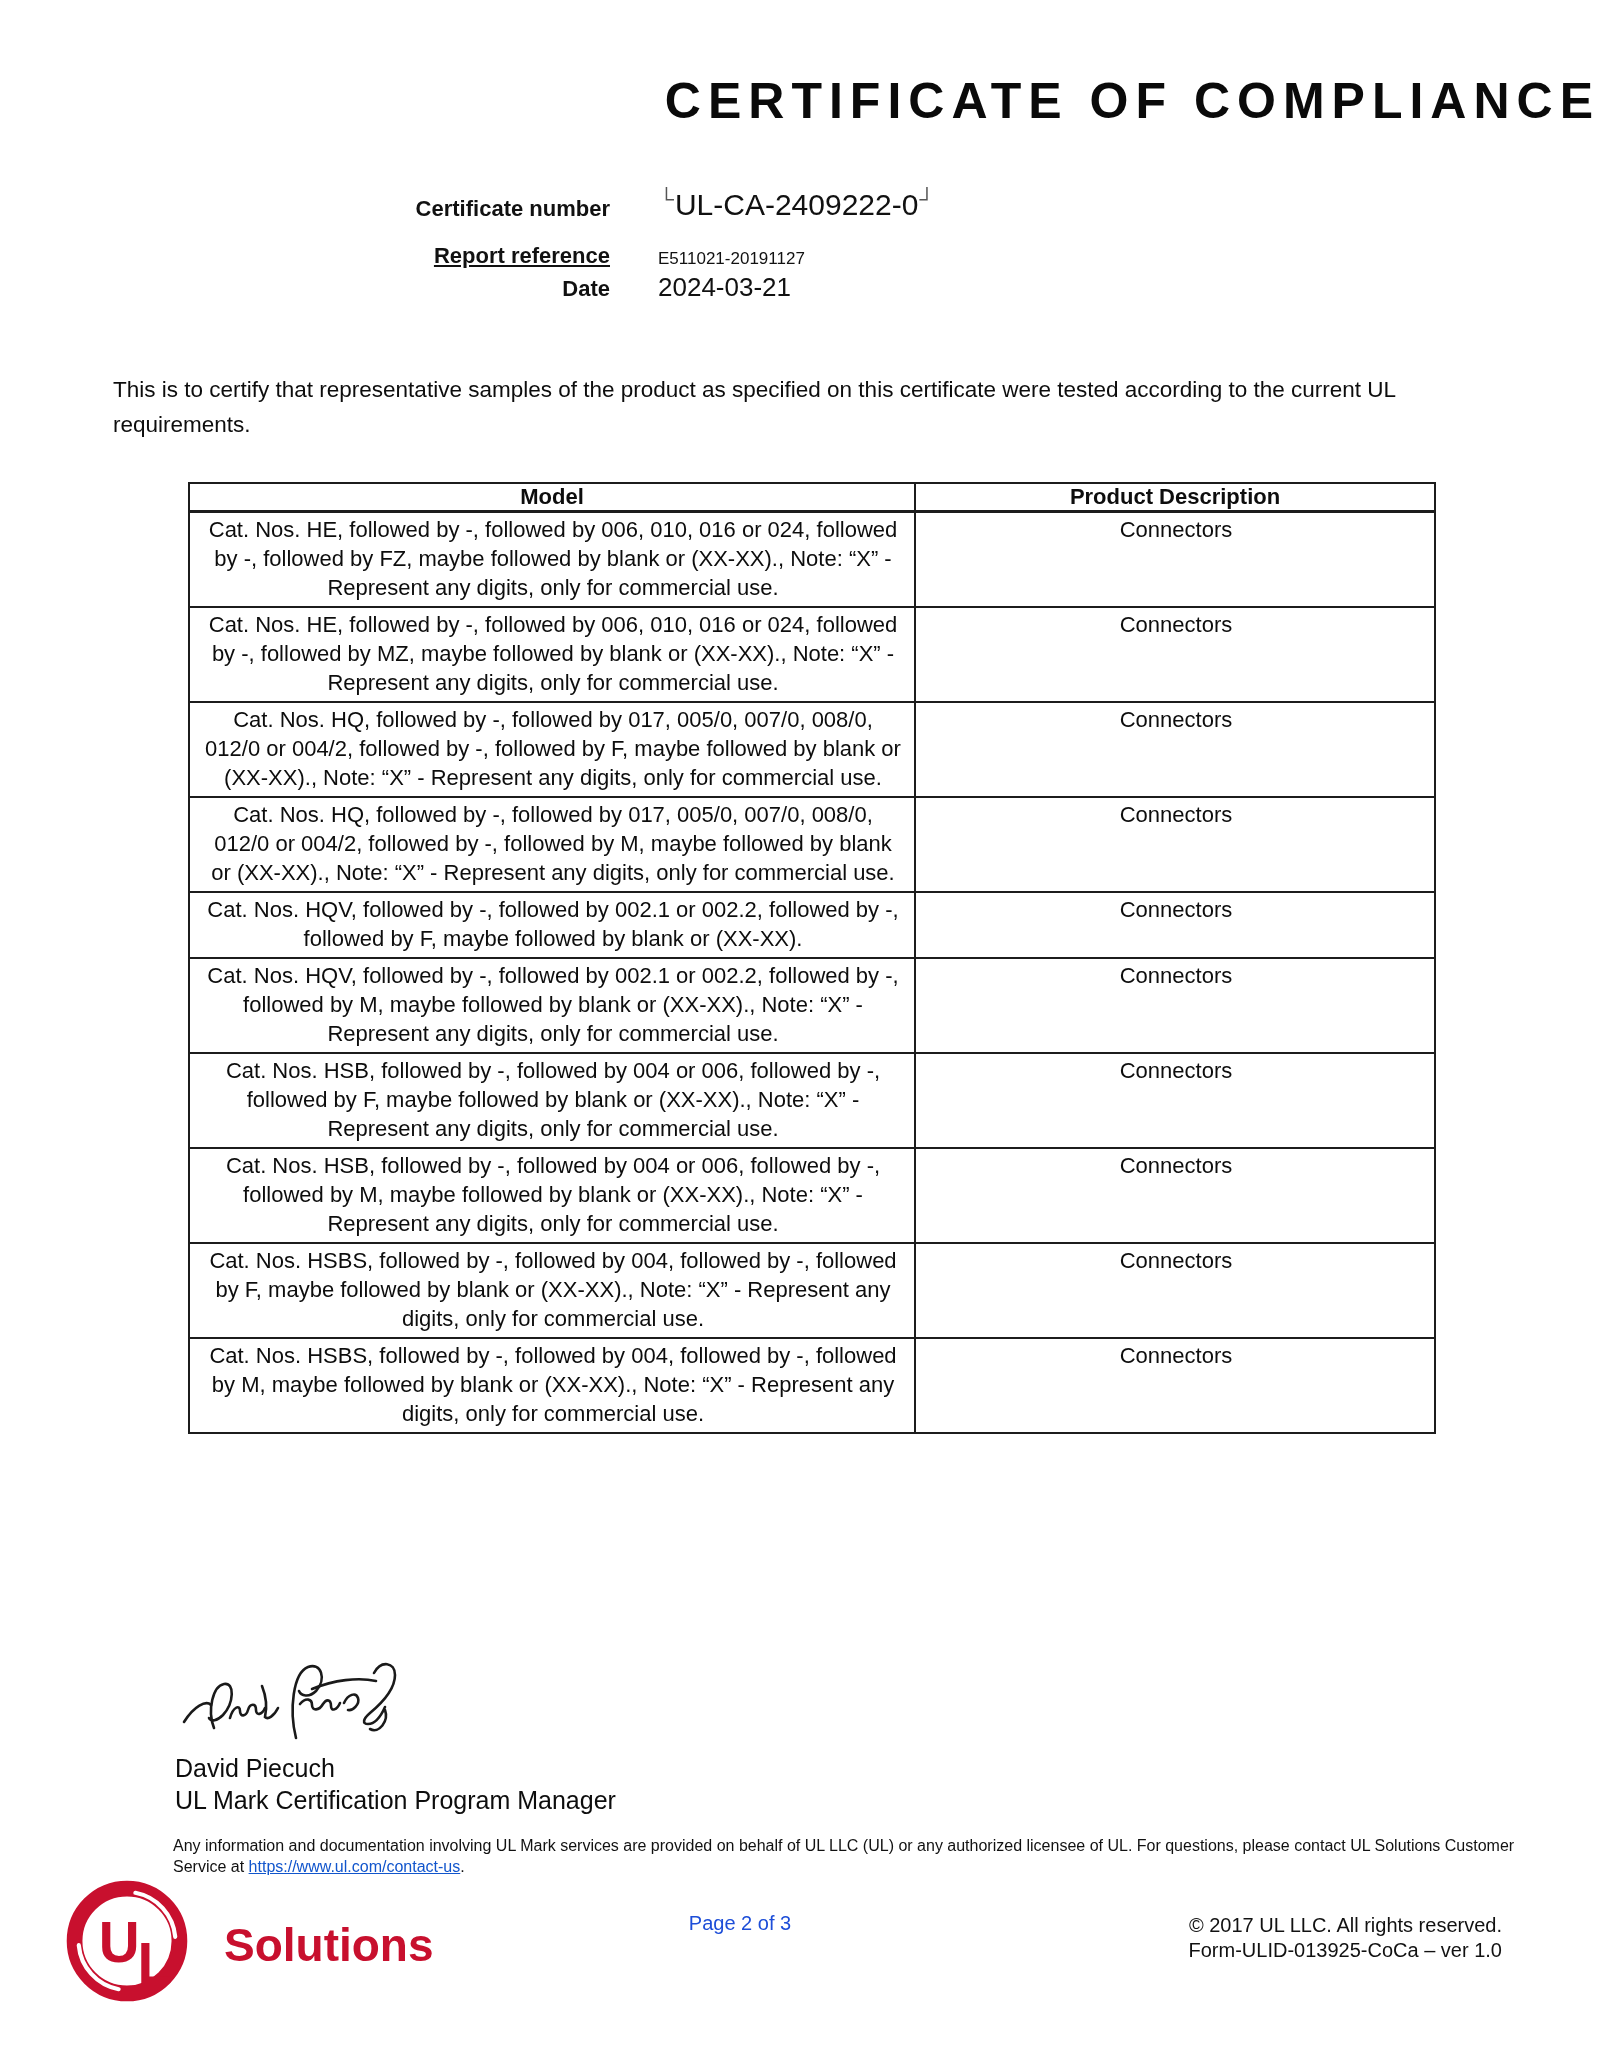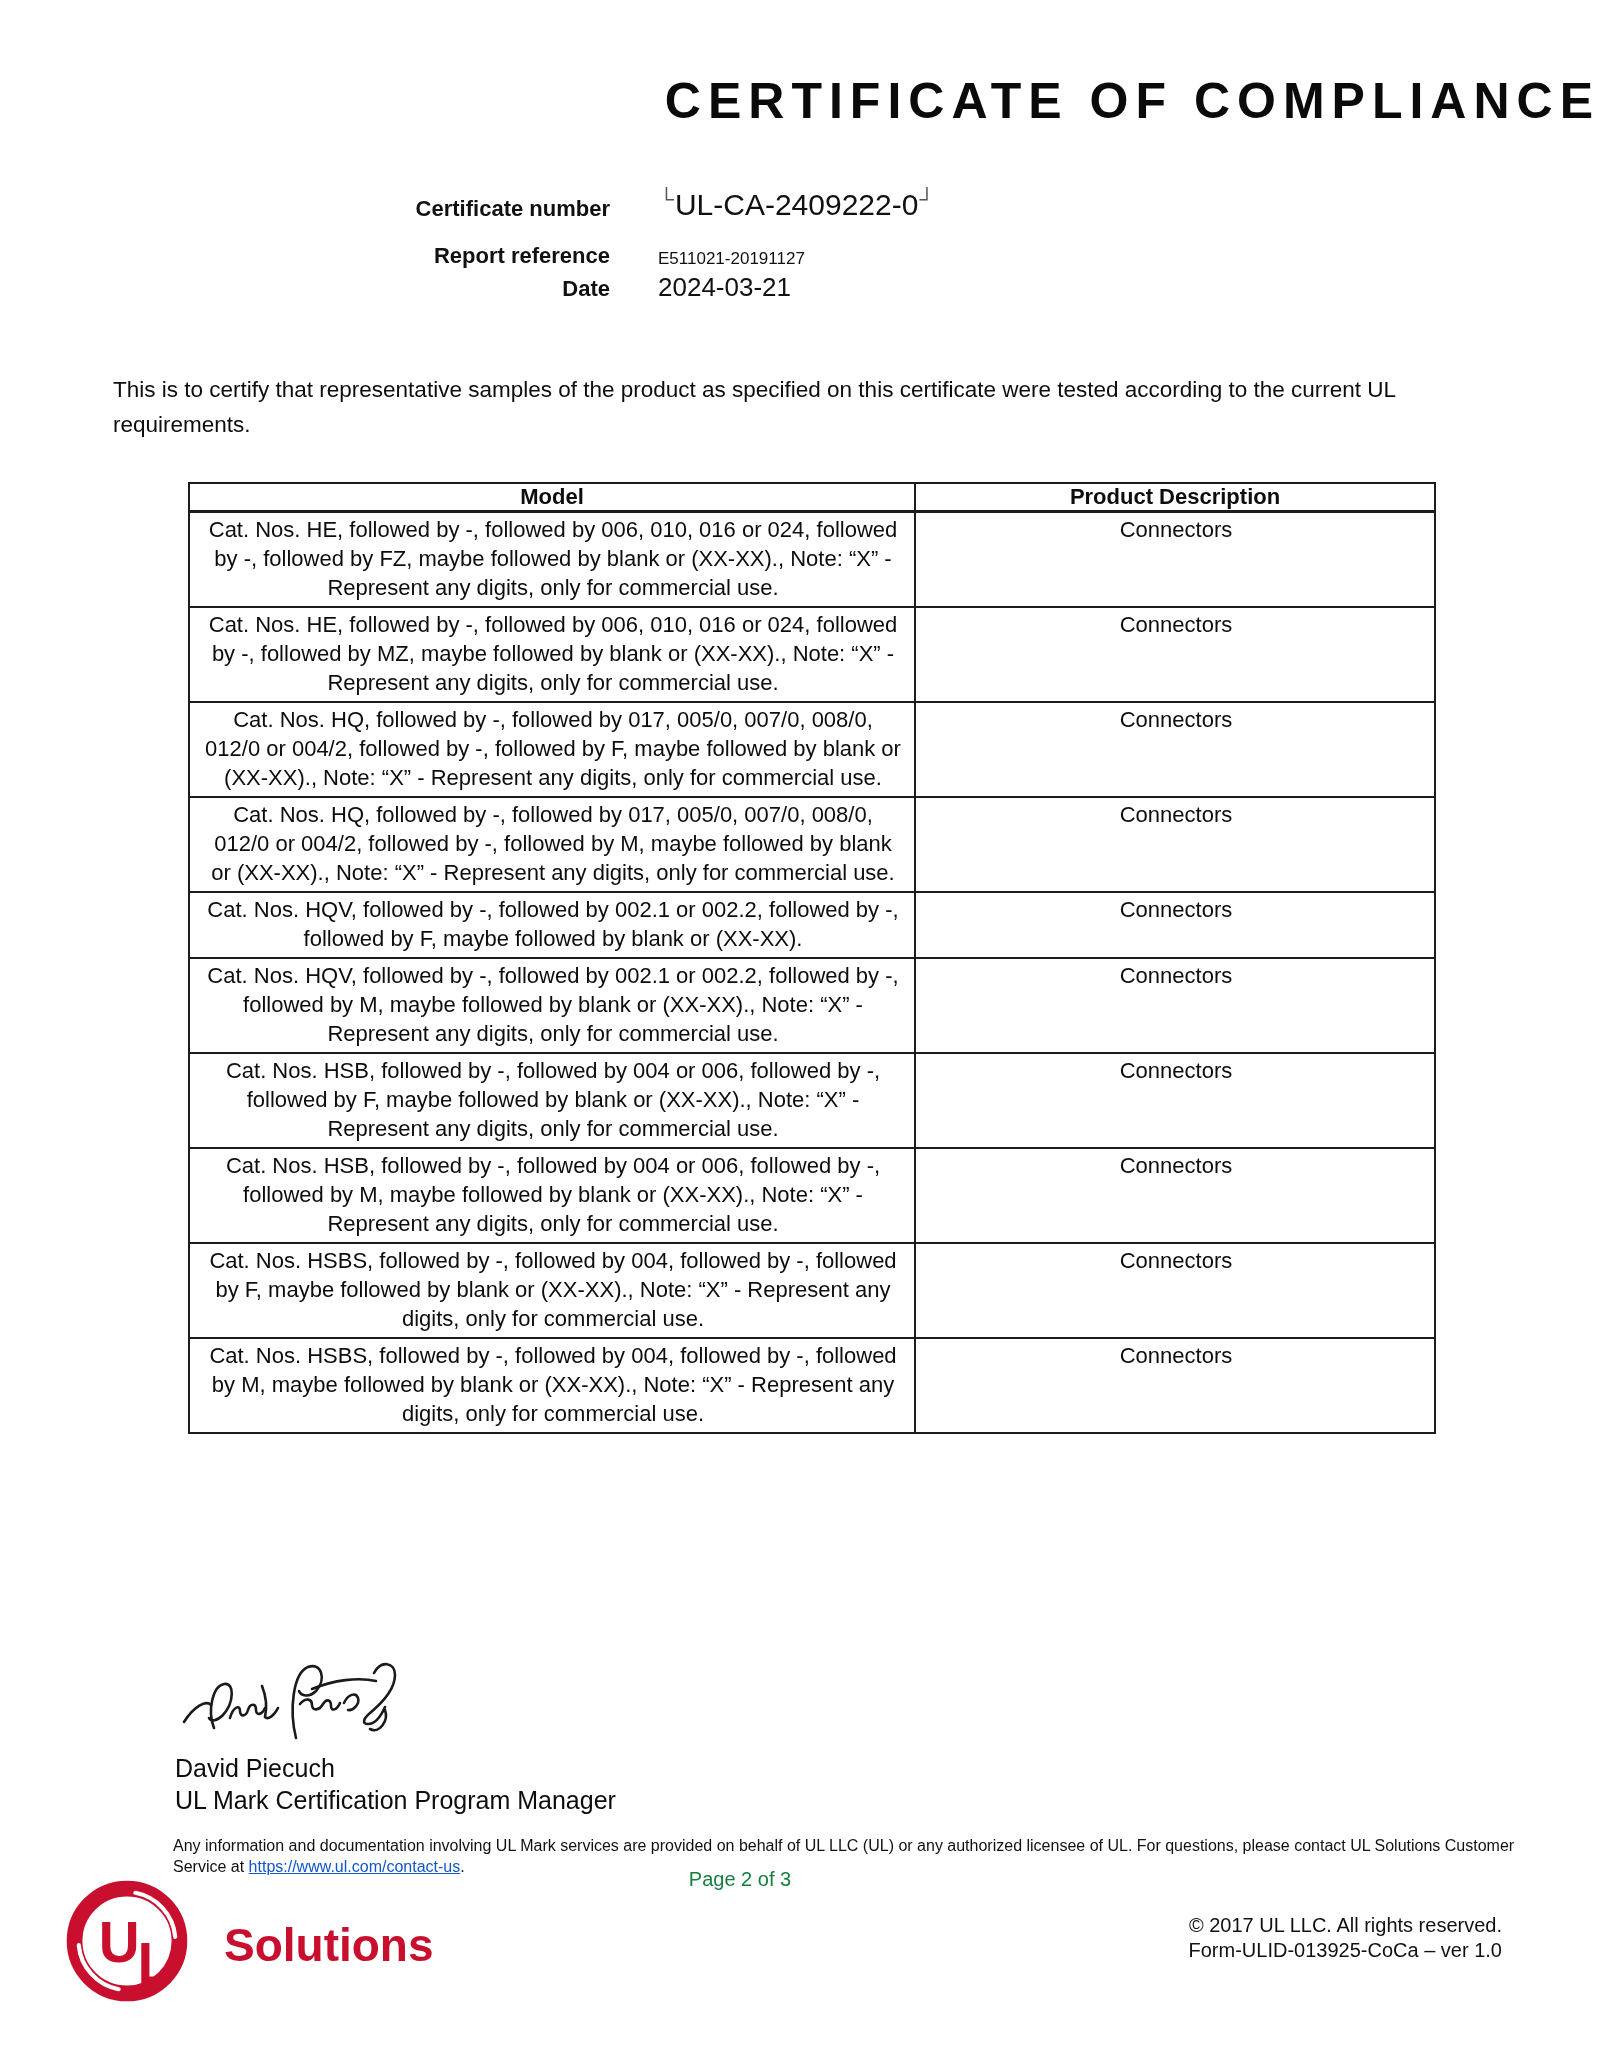--- a/index.html
+++ b/index.html
@@ -19,21 +19,21 @@
     color:#0a0a0a;
   }
   .hdr-label{
     position:absolute;left:300px;width:310px;
     text-align:right;font-weight:bold;font-size:22px;color:#111;
   }
   .hdr-value{position:absolute;left:658px;color:#111;}
   #cert-val{top:188px;font-size:30px;}
   #cert-val .bracket{font-size:21px;color:#555;position:relative;top:-9px;padding:0 1px;}
   #lbl-cert{top:196px;}
-  #lbl-report{top:243px;}
+  #lbl-report{top:243px;text-decoration:underline;}
   #lbl-date{top:276px;}
   #report-val{top:249px;font-size:17px;}
   #date-val{top:272px;font-size:26px;}
   .intro{
     position:absolute;top:372px;left:113px;width:1400px;
     font-size:22.5px;line-height:35px;color:#0d0d0d;
   }
   table.models{
     position:absolute;top:482px;left:188px;
     width:1248px;
@@ -66,22 +66,22 @@
     position:absolute;top:1836px;left:173px;width:1372px;
     font-size:16px;line-height:20.5px;color:#111;
   }
   .legal a{color:#1155CC;text-decoration:underline;}
   .logo-svg{position:absolute;top:1876px;left:58px;}
   .brand{
     position:absolute;top:1918px;left:224px;
     font-size:46px;font-weight:bold;color:#C8102E;
   }
   .page-num{
-    position:absolute;top:1868px;left:650px;width:180px;
-    text-align:center;font-size:20px;color:#15803d;
+    position:absolute;top:1912px;left:650px;width:180px;
+    text-align:center;font-size:20px;color:#1d4ed8;
   }
   .copyright{
     position:absolute;top:1913px;right:98px;
     text-align:right;font-size:20px;line-height:25px;color:#111;
   }
 </style>
 </head>
 <body>
 
 <div class="page">

